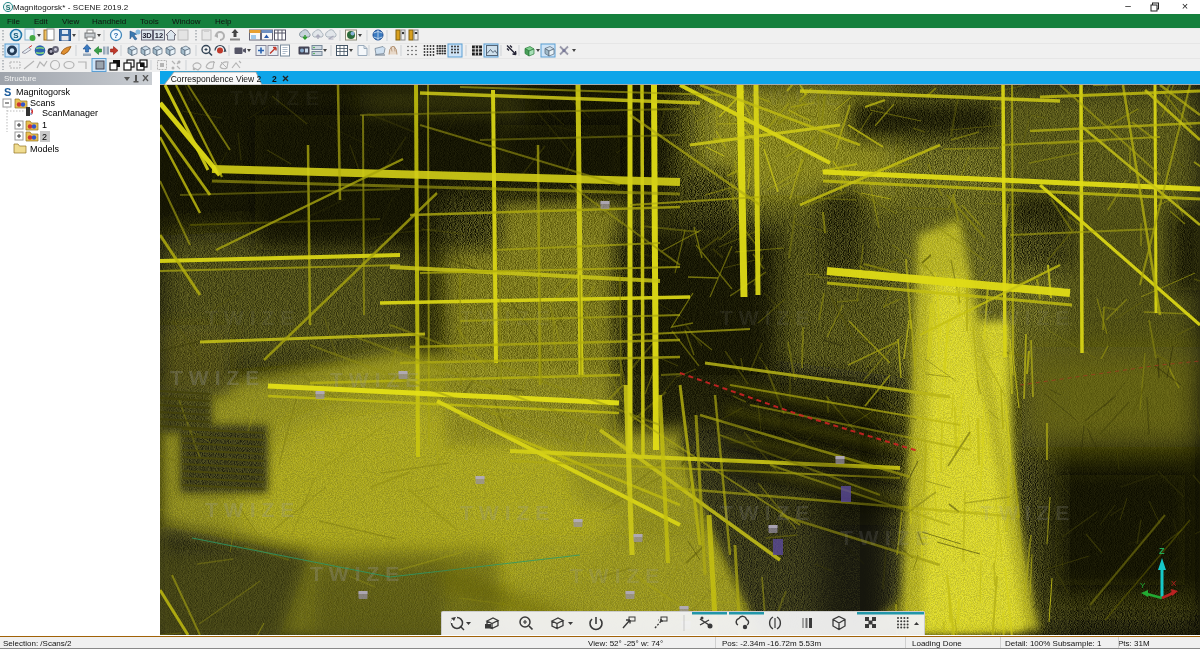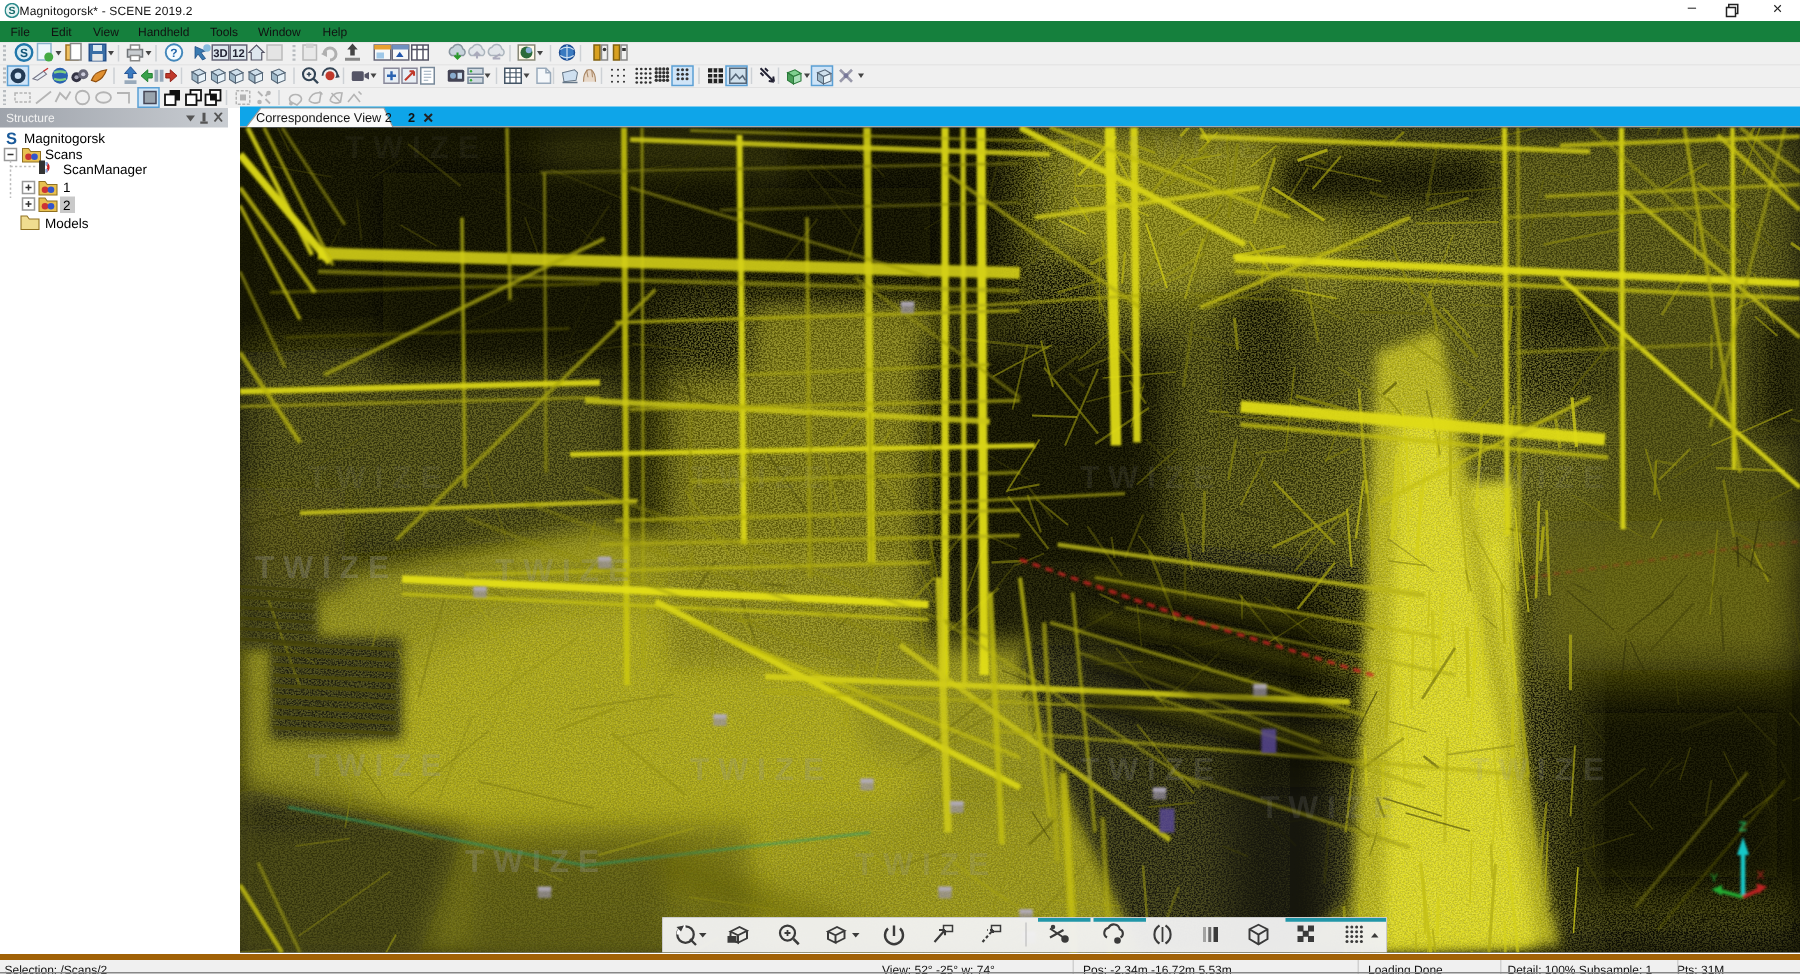--- a/index.html
+++ b/index.html
@@ -6,21 +6,21 @@
 .titlebar{position:absolute;left:0;top:0;width:1200px;height:26px;background:#ffffff;font-size:8px;color:#111}
 .title-txt{position:absolute;left:13px;top:3px;letter-spacing:0.1px}
 .winbtn{position:absolute;top:0;width:10px;height:12px;color:#222;font-size:10px;text-align:center;line-height:12px}
 .menubar{position:absolute;left:0;top:14px;width:1200px;height:14px;background:#15803d;font-size:8px;color:#111}
 .menubar span{position:absolute;top:3px}
 .tb{position:absolute;left:0;width:1200px;background:#f0f0f0}
 .panelhead{position:absolute;left:0;top:72px;width:152px;height:15px;background:linear-gradient(90deg,#9ea3ab,#c9cdd2);color:#f2f2f2;font-size:9px}
 .panelhead span{position:absolute;left:4px;top:2px;font-size:8px}
 .tree{position:absolute;left:0;top:85px;width:159px;height:550px;background:#ffffff}
 .tabbar{position:absolute;left:160px;top:71px;width:1040px;height:14px;background:#0ea5e9}
-.statusbar{position:absolute;left:0;top:636px;width:1200px;height:13px;background:#f0f0f0;border-top:4px solid #a16207;font-size:8px;color:#111}
+.statusbar{position:absolute;left:0;top:636px;width:1200px;height:13px;background:#f0f0f0;border-top:1px solid #a16207;font-size:8px;color:#111}
 .statusbar span{position:absolute;top:2px}
 .viewport{position:absolute;left:160px;top:85px;width:1040px;height:550px;background:#0c0c03;overflow:hidden}
 .overlaybar{position:absolute;left:281px;top:526px;width:484px;height:24px;background:rgba(241,241,241,0.96);border:1px solid #cccccc;border-bottom:none;border-radius:2px 2px 0 0}
 </style></head><body>
 <div class="titlebar">
     <svg style="position:absolute;left:3px;top:2px" width="10" height="10">
       <circle cx="5" cy="5" r="4.6" fill="#e8f4f4" stroke="#2a8a8a" stroke-width="1"></circle>
       <text x="5" y="7.6" font-size="7" font-weight="bold" text-anchor="middle" fill="#1a6a6a" font-family="Liberation Sans">S</text>
     </svg>
     <span class="title-txt">Magnitogorsk* - SCENE 2019.2</span>

